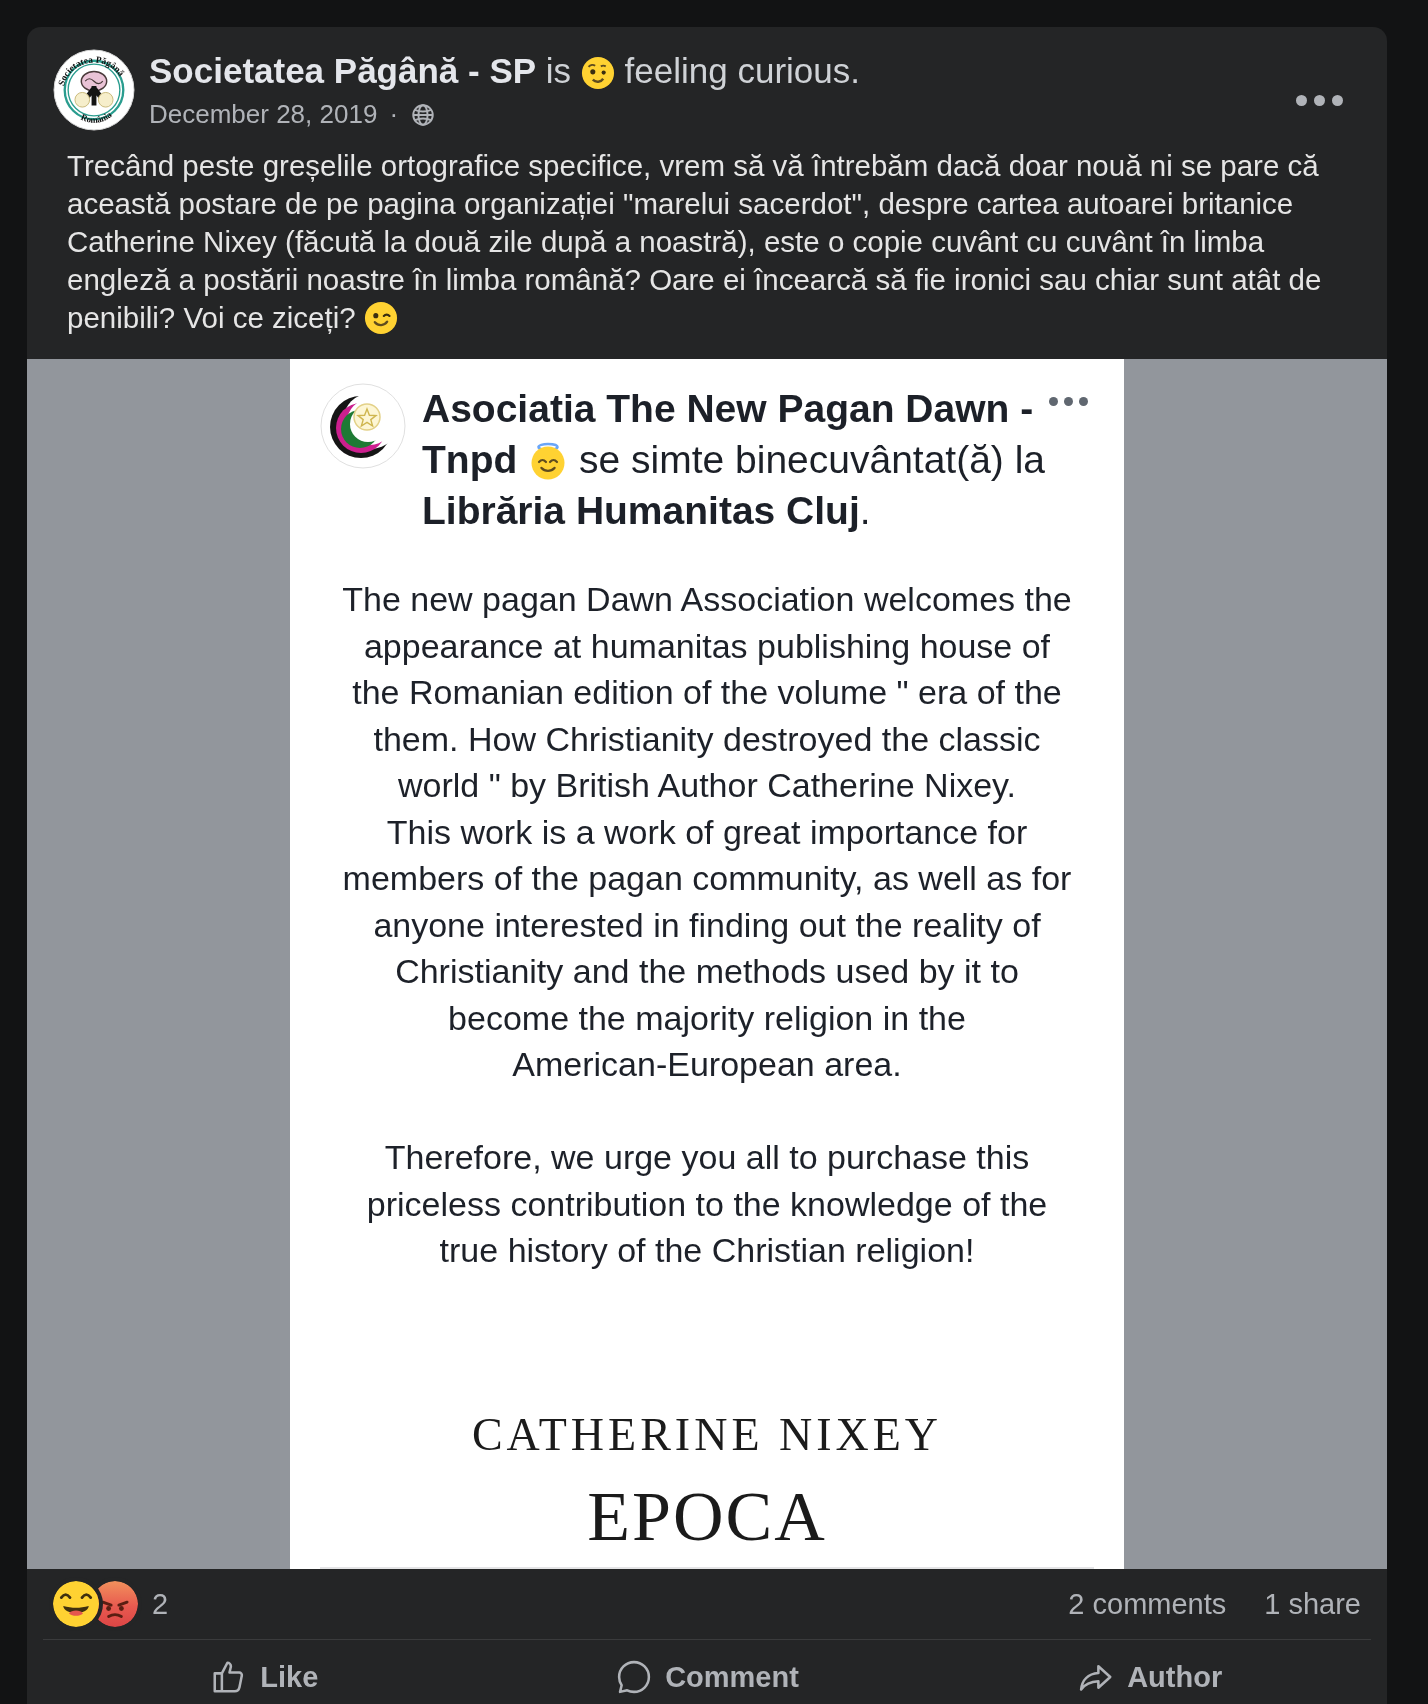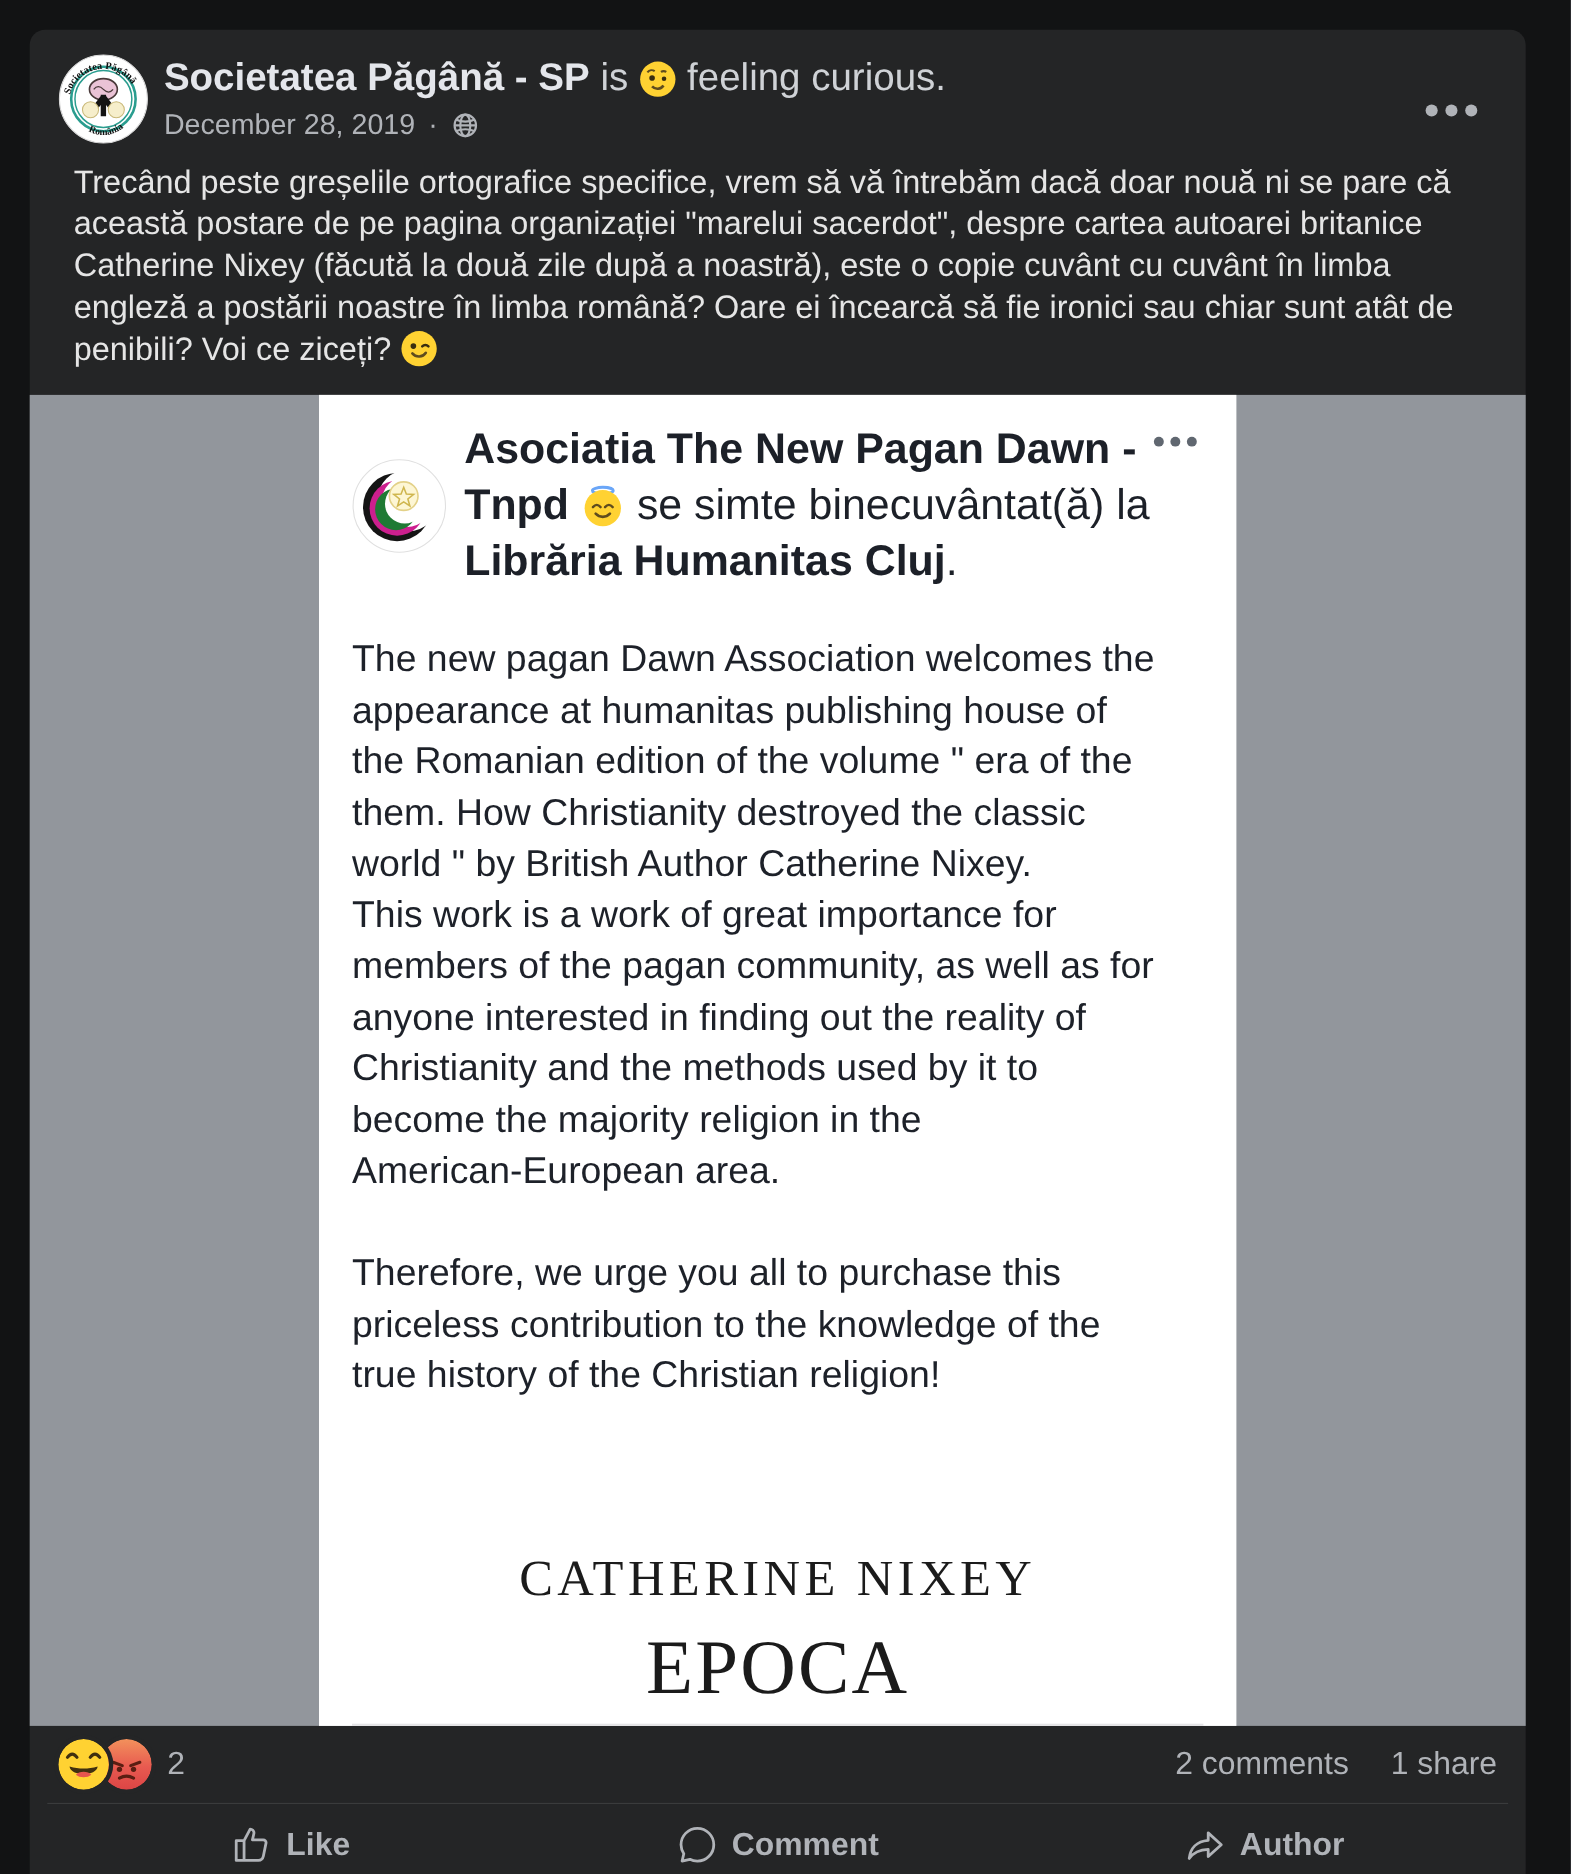--- a/index.html
+++ b/index.html
@@ -32,32 +32,32 @@
   
   .post-image {
     margin-top:16px; height:1210px; background:#92969c;
     display:flex; justify-content:center; cursor:pointer;
   }
   .inner-shot {
     width:834px; height:1210px; background:#ffffff; color:#1d2129;
     display:flex; flex-direction:column; padding:24px 30px 0 30px;
     font-family:"Liberation Sans", sans-serif;
   }
-  .inner-header { position:relative; display:flex; gap:16px;align-items:center; }
+  .inner-header { position:relative; display:flex; gap:16px; }
   .inner-logo { width:86px; height:86px; flex:0 0 auto; }
   .inner-name { font-size:39px; line-height:51px; color:#1c2028; width:640px; }
   .inner-name b { font-weight:bold; }
   .inner-dots { position:absolute; right:6px; top:14px; display:flex; gap:6px; }
   .inner-dots i { width:9px; height:9px; border-radius:50%; background:#606770; display:block; }
   .inner-meta { margin-left:102px; margin-top:2px; font-size:31px; color:#616770; display:flex; align-items:center; gap:8px; }
   .inner-meta .globe { color:#616770; width:28px; height:28px; }
   .inner-emoji { width:40px; height:40px; vertical-align:-8px; display:inline-block; }
 
   .inner-body {
-    margin-top:40px; font-size:34px; line-height:46.5px; color:#1d2129; white-space:pre-line;
+    margin-top:40px; font-size:34px; line-height:46.5px; color:#1d2129; white-space:pre-line;text-align:center;
   }
 
   .book-block { margin-top:auto; text-align:center; font-family:"Liberation Serif", serif; color:#1b1b1b; }
   .book-author { font-size:46px; letter-spacing:4px; }
   .book-title { font-size:70px; margin-top:16px; letter-spacing:2px; }
   .book-divider { height:2px; background:#e4e4e6; margin-top:10px; }
 
   
   .engage-row {
     display:flex; align-items:center; padding:12px 26px; height:70px;

